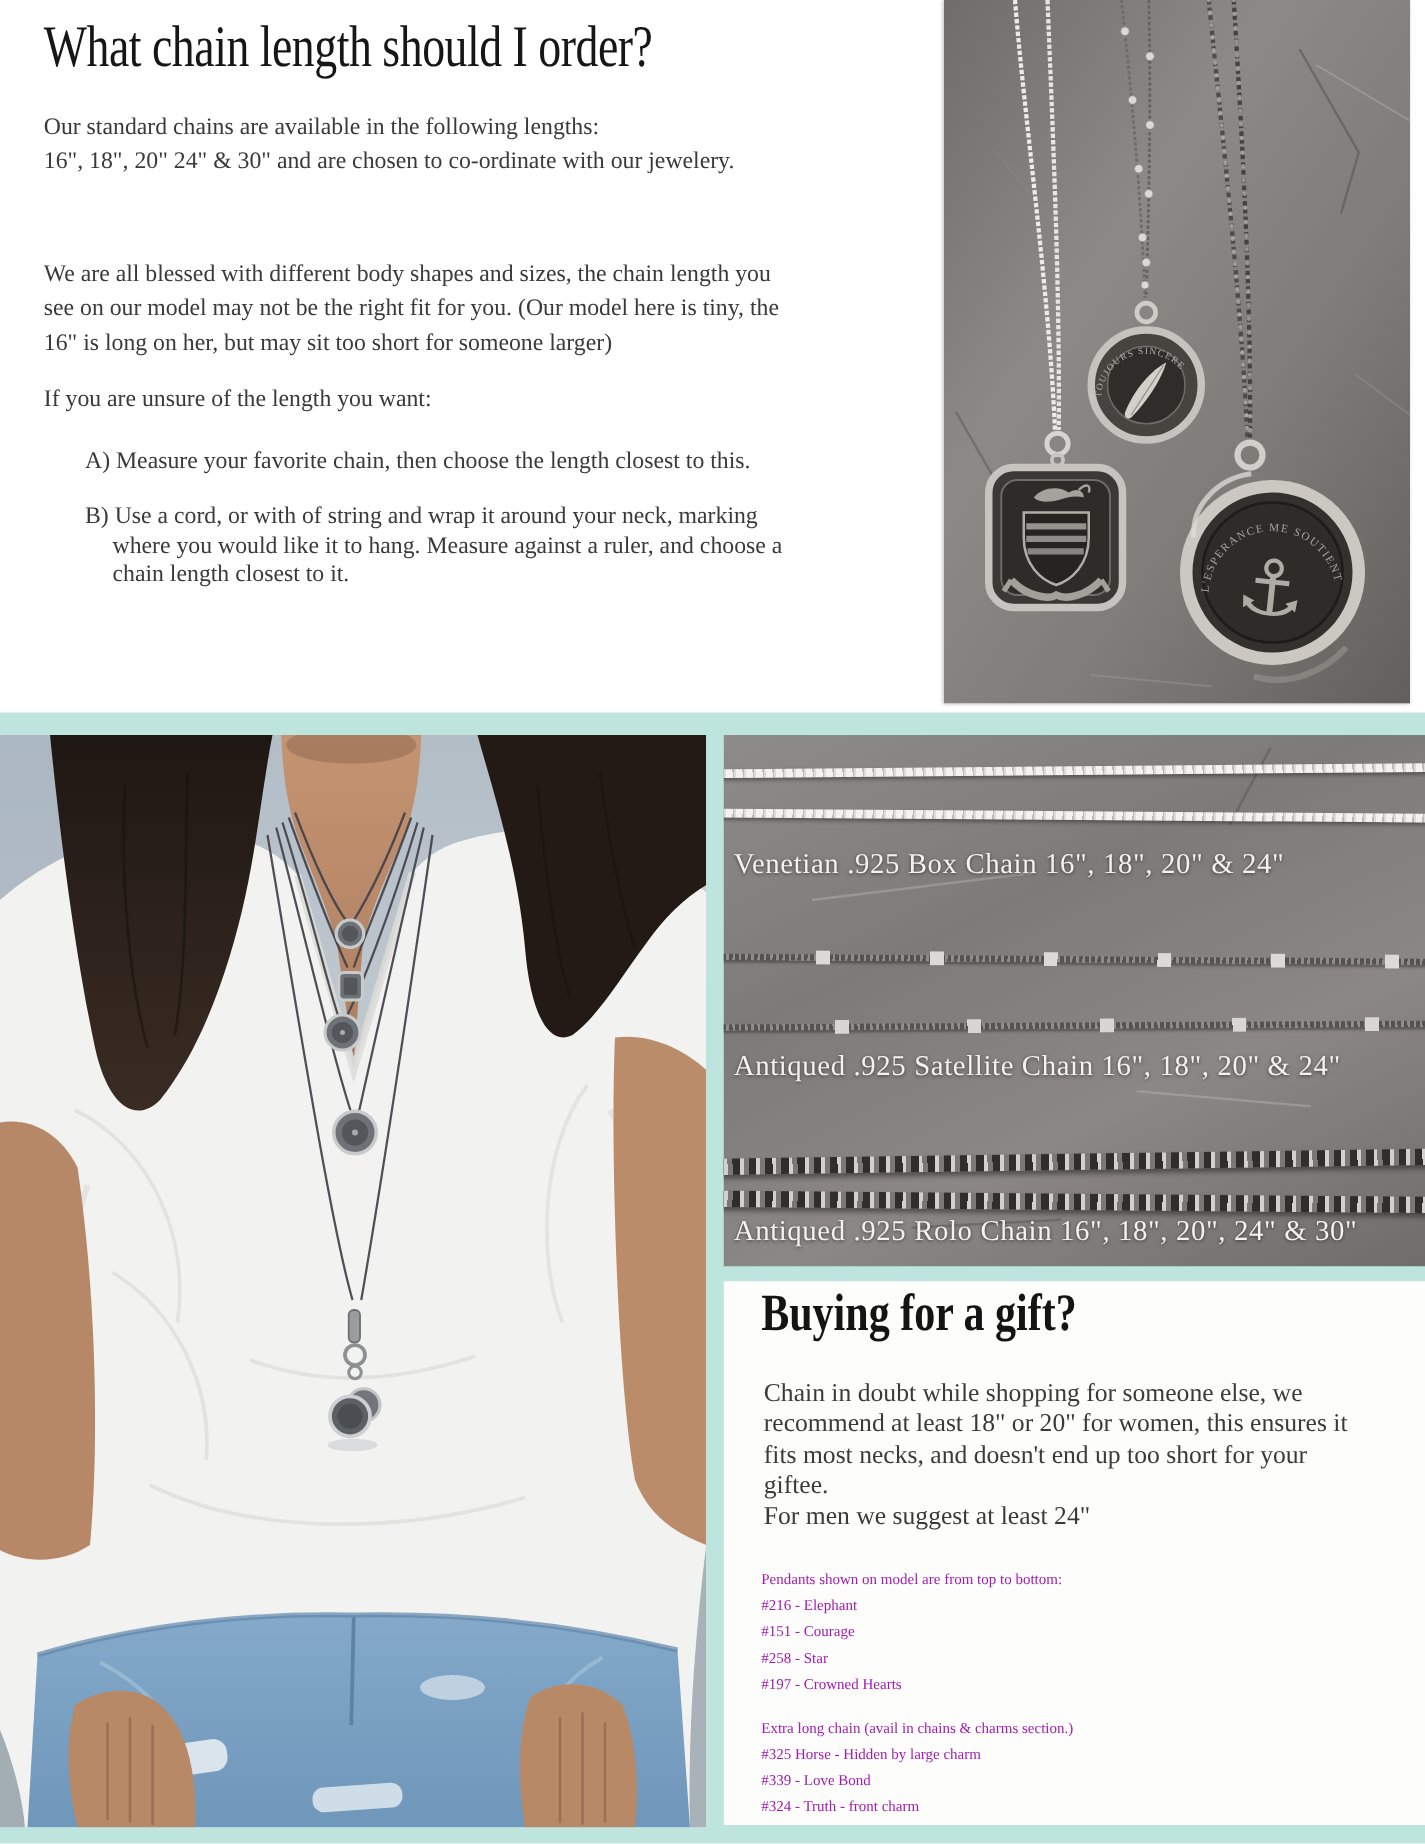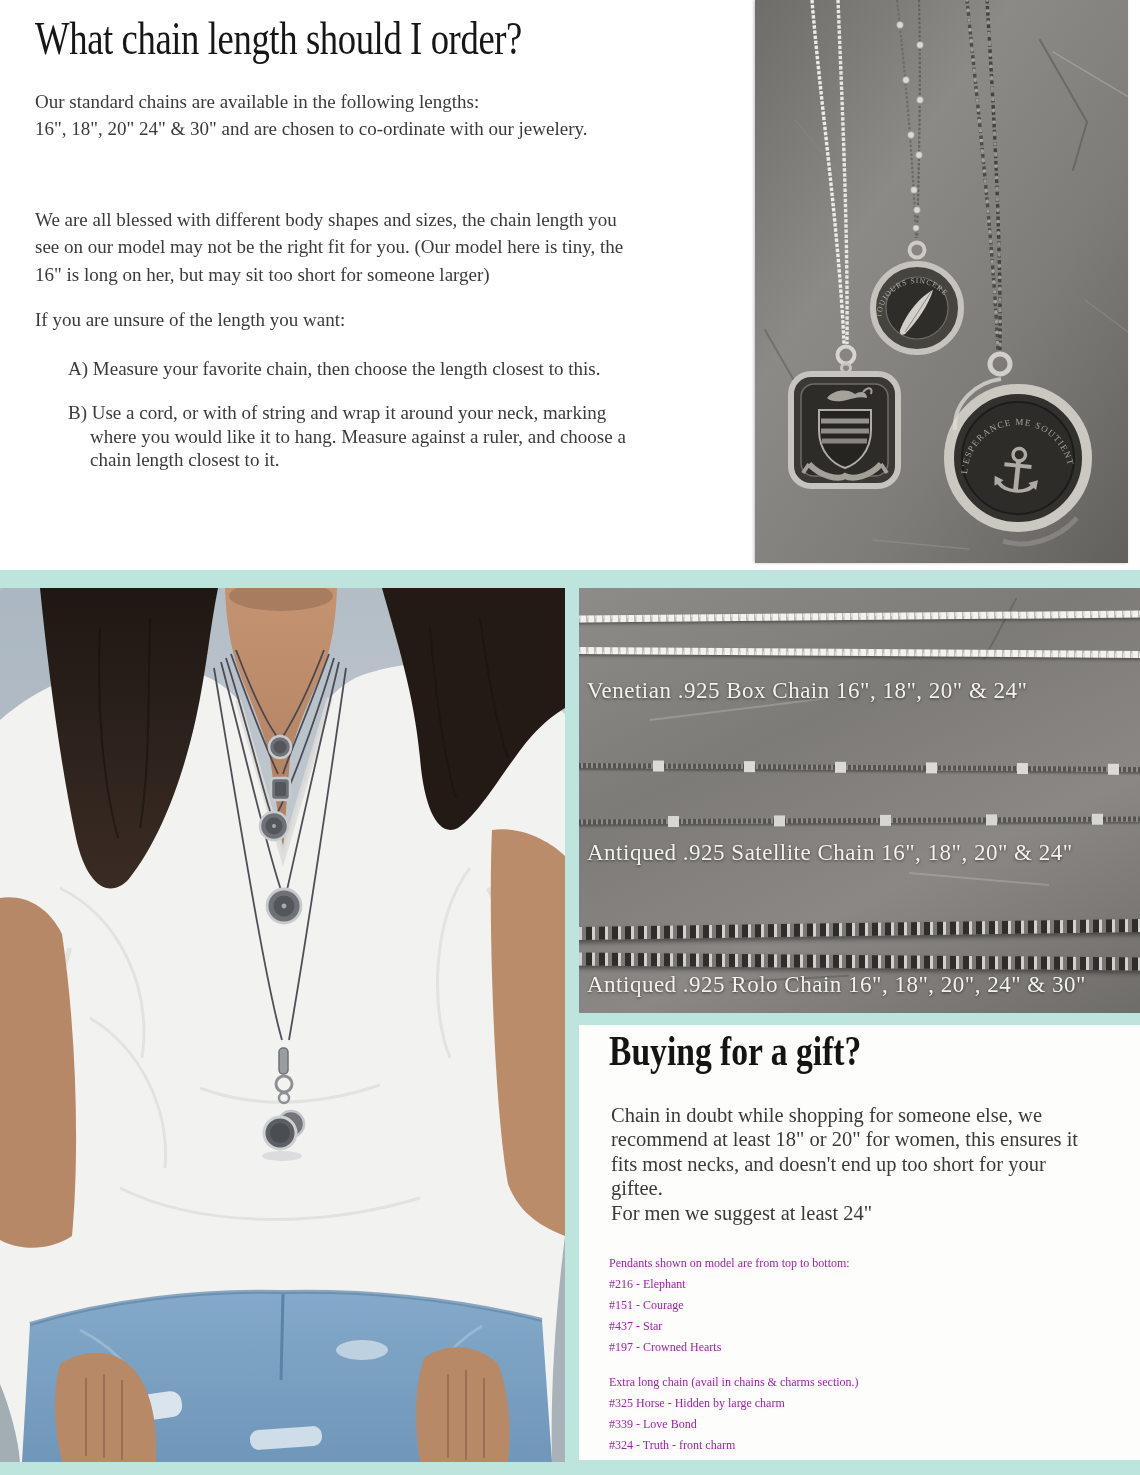--- a/index.html
+++ b/index.html
@@ -310,21 +310,21 @@
         <div class="gift-line">Chain in doubt while shopping for someone else, we</div>
         <div class="gift-line">recommend at least 18" or 20" for women, this ensures it</div>
         <div class="gift-line">fits most necks, and doesn't end up too short for your</div>
         <div class="gift-line">giftee.</div>
         <div class="gift-line"> For men we suggest at least 24"</div>
       </div>
       <div class="abs" style="left:30px;top:228px;">
         <div class="list-line">Pendants shown on model are from top to bottom:</div>
         <div class="list-line">#216 - Elephant</div>
         <div class="list-line">#151 - Courage</div>
-        <div class="list-line">#437 - Star</div>
+        <div class="list-line">#258 - Star</div>
         <div class="list-line">#197 - Crowned Hearts</div>
         <div class="list-gap"></div>
         <div class="list-line">Extra long chain (avail in chains &amp; charms section.)</div>
         <div class="list-line">#325 Horse - Hidden by large charm</div>
         <div class="list-line">#339 - Love Bond</div>
         <div class="list-line">#324 - Truth - front charm</div>
       </div>
     </div>
 
   </div>

